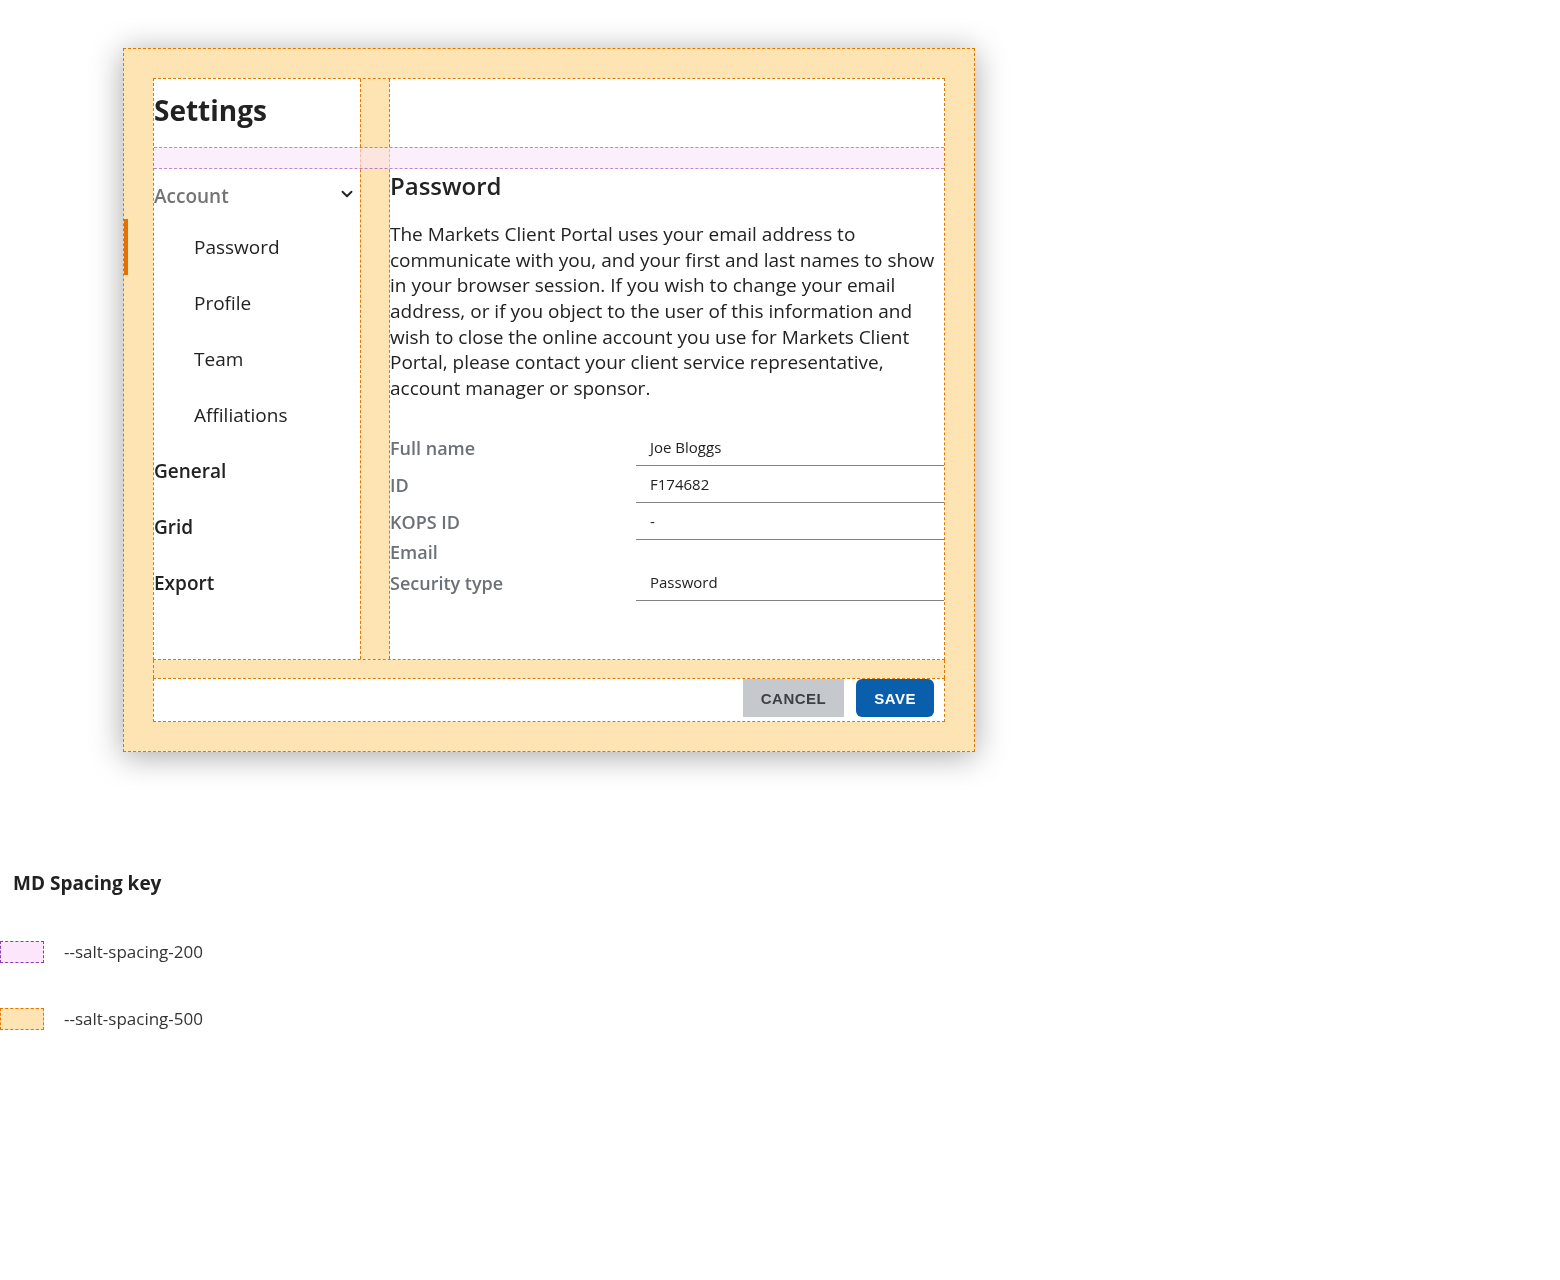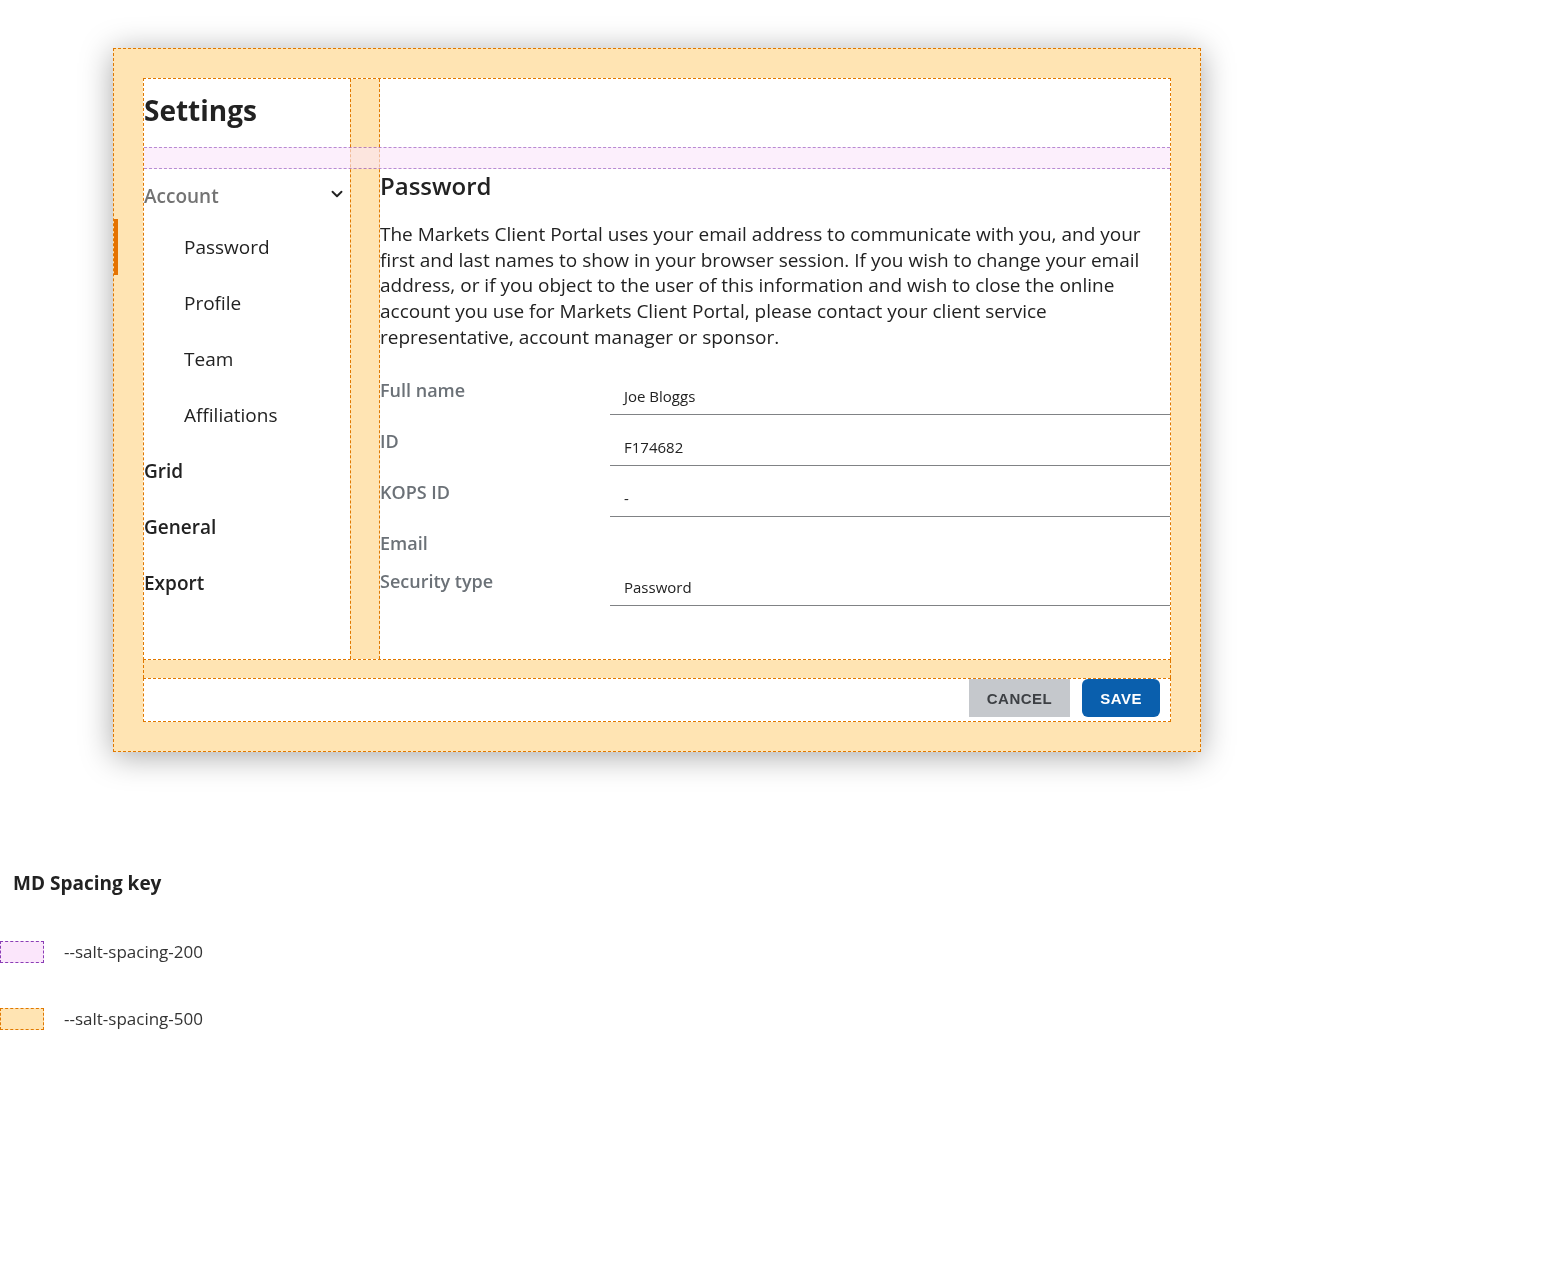--- a/index.html
+++ b/index.html
@@ -8,23 +8,23 @@
     font-family: -apple-system, BlinkMacSystemFont, "Segoe UI", "Open Sans", Arial, sans-serif;
     background: #ffffff;
     width: 1560px;
     height: 1280px;
     position: relative;
   }
 
   
   .dialog {
     position: absolute;
-    left: 113px;
+    left: 123px;
     top: 48px;
-    width: 1088px;
+    width: 852px;
     height: 704px;
     background: #ffffff;
     filter: drop-shadow(0 4px 16px rgba(0,0,0,0.35));
   }
 
   
   .dialog::before {
     content: "";
     position: absolute;
     inset: 0;
@@ -168,23 +168,22 @@
     color: #222;
   }
   .content p.desc {
     margin: 20px 0 28px 0;
     font-size: 19px;
     line-height: 1.35;
     color: #222;
   }
   .form-row {
     display: flex;
-    align-items: flex-start;
-    gap: 0;
-    margin-bottom: 14px;
+    align-items: center;
+    gap: 16px;
   }
   .form-row .label {
     flex: 0 0 230px;
     color: #6b7177;
     font-size: 18px;
     font-weight: 600;
   }
   .form-row .field {
     flex: 1;
     border-bottom: 1px solid #808285;
@@ -287,24 +286,24 @@
           <span>Profile</span>
         </div>
         <div class="nav-subitem">
           <span>Team</span>
         </div>
         <div class="nav-subitem">
           <span>Affiliations</span>
         </div>
 
         <div class="nav-item">
+          <span>General</span>
+        </div>
+        <div class="nav-item">
           <span>Grid</span>
-        </div>
-        <div class="nav-item">
-          <span>General</span>
         </div>
         <div class="nav-item">
           <span>Export</span>
         </div>
       </div>
     </div>
 
     <div class="gutter"></div>
 
     <div class="content">

